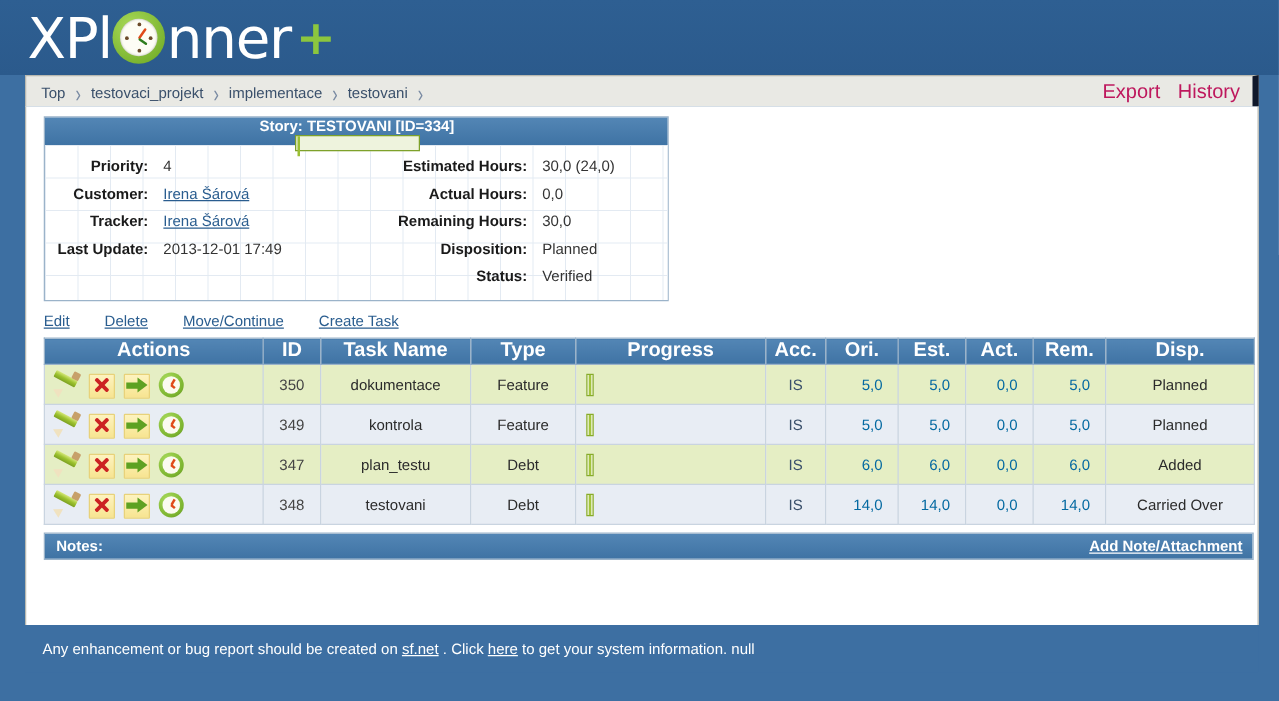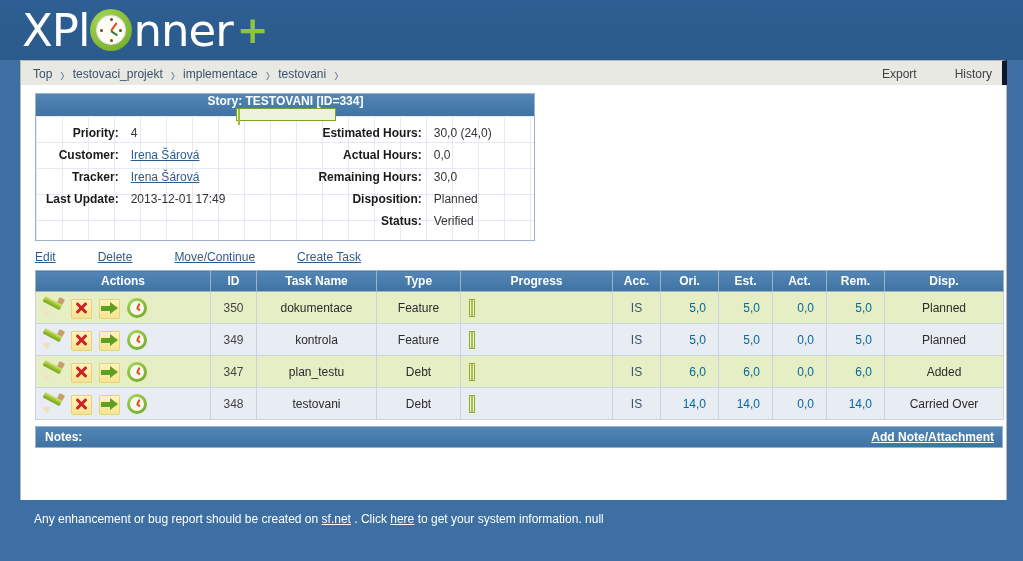--- a/index.html
+++ b/index.html
@@ -118,24 +118,23 @@
   .crumb-sep {
     display: inline-block;
     margin: 0 8px;
     color: #7a8ba3;
     font-size: 13px;
     line-height: 1;
     transform: scaleY(1.5);
   }
   .crumb-actions { display: flex; align-items: center; gap: 14px; }
   .crumb-actions a {
-    color: #404040;
-    font-size: 12px;
+    color: #be185d;
+    font-size: 16px;
     text-decoration: none;
-    margin-left: 24px;
   }
 
   
   .content {
     margin: 0 16px 0 20px;
     background: #ffffff;
     border-left: 1px solid #b9b9b0;
     border-right: 1px solid #b9b9b0;
     padding: 8px 10px 10px 10px;
     box-sizing: border-box;
@@ -216,21 +215,21 @@
     padding-left: 8px;
     white-space: nowrap;
   }
   td.f-value a { color: #2a5d8f; text-decoration: underline; }
   td.spacer { width: 34px; }
 
   
   .linkrow {
     margin: 9px 0 6px 4px;
     display: flex;
-    gap: 16px;
+    gap: 2px;
     font-size: 12px;
   }
   .linkrow a {
     color: #2a5d8f;
     text-decoration: underline;
     margin-right: 26px;
     white-space: nowrap;
   }
   .linkrow a:last-child { margin-right: 0; }
 
@@ -240,21 +239,21 @@
     width: 968px;
     margin-left: 4px;
     table-layout: fixed;
     font-size: 12px;
   }
   .tasks th {
     background: #4a7ead;
     background: linear-gradient(to bottom, #5386b5 0%, #3f73a4 100%);
     color: #ffffff;
     font-weight: 700;
-    font-size: 12px;
+    font-size: 16px;
     height: 21px;
     border: 1px solid #9bb3c9;
     text-align: center;
     padding: 1px 4px;
     box-sizing: border-box;
   }
   .tasks td {
     border: 1px solid #c9d4e0;
     height: 32px;
     padding: 2px 7px;

